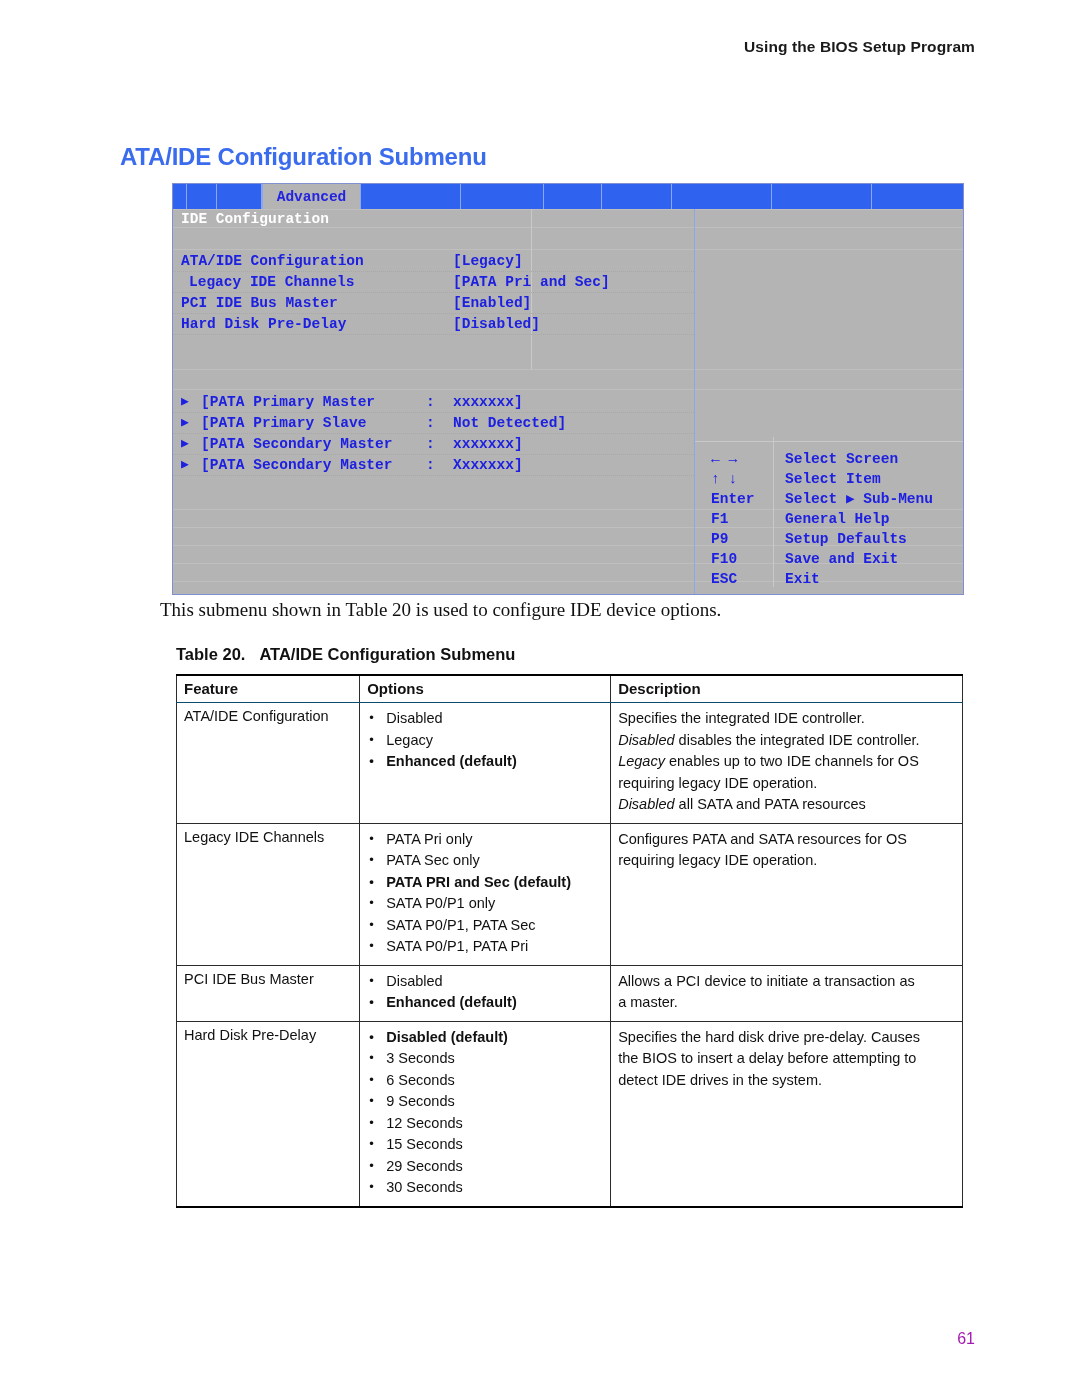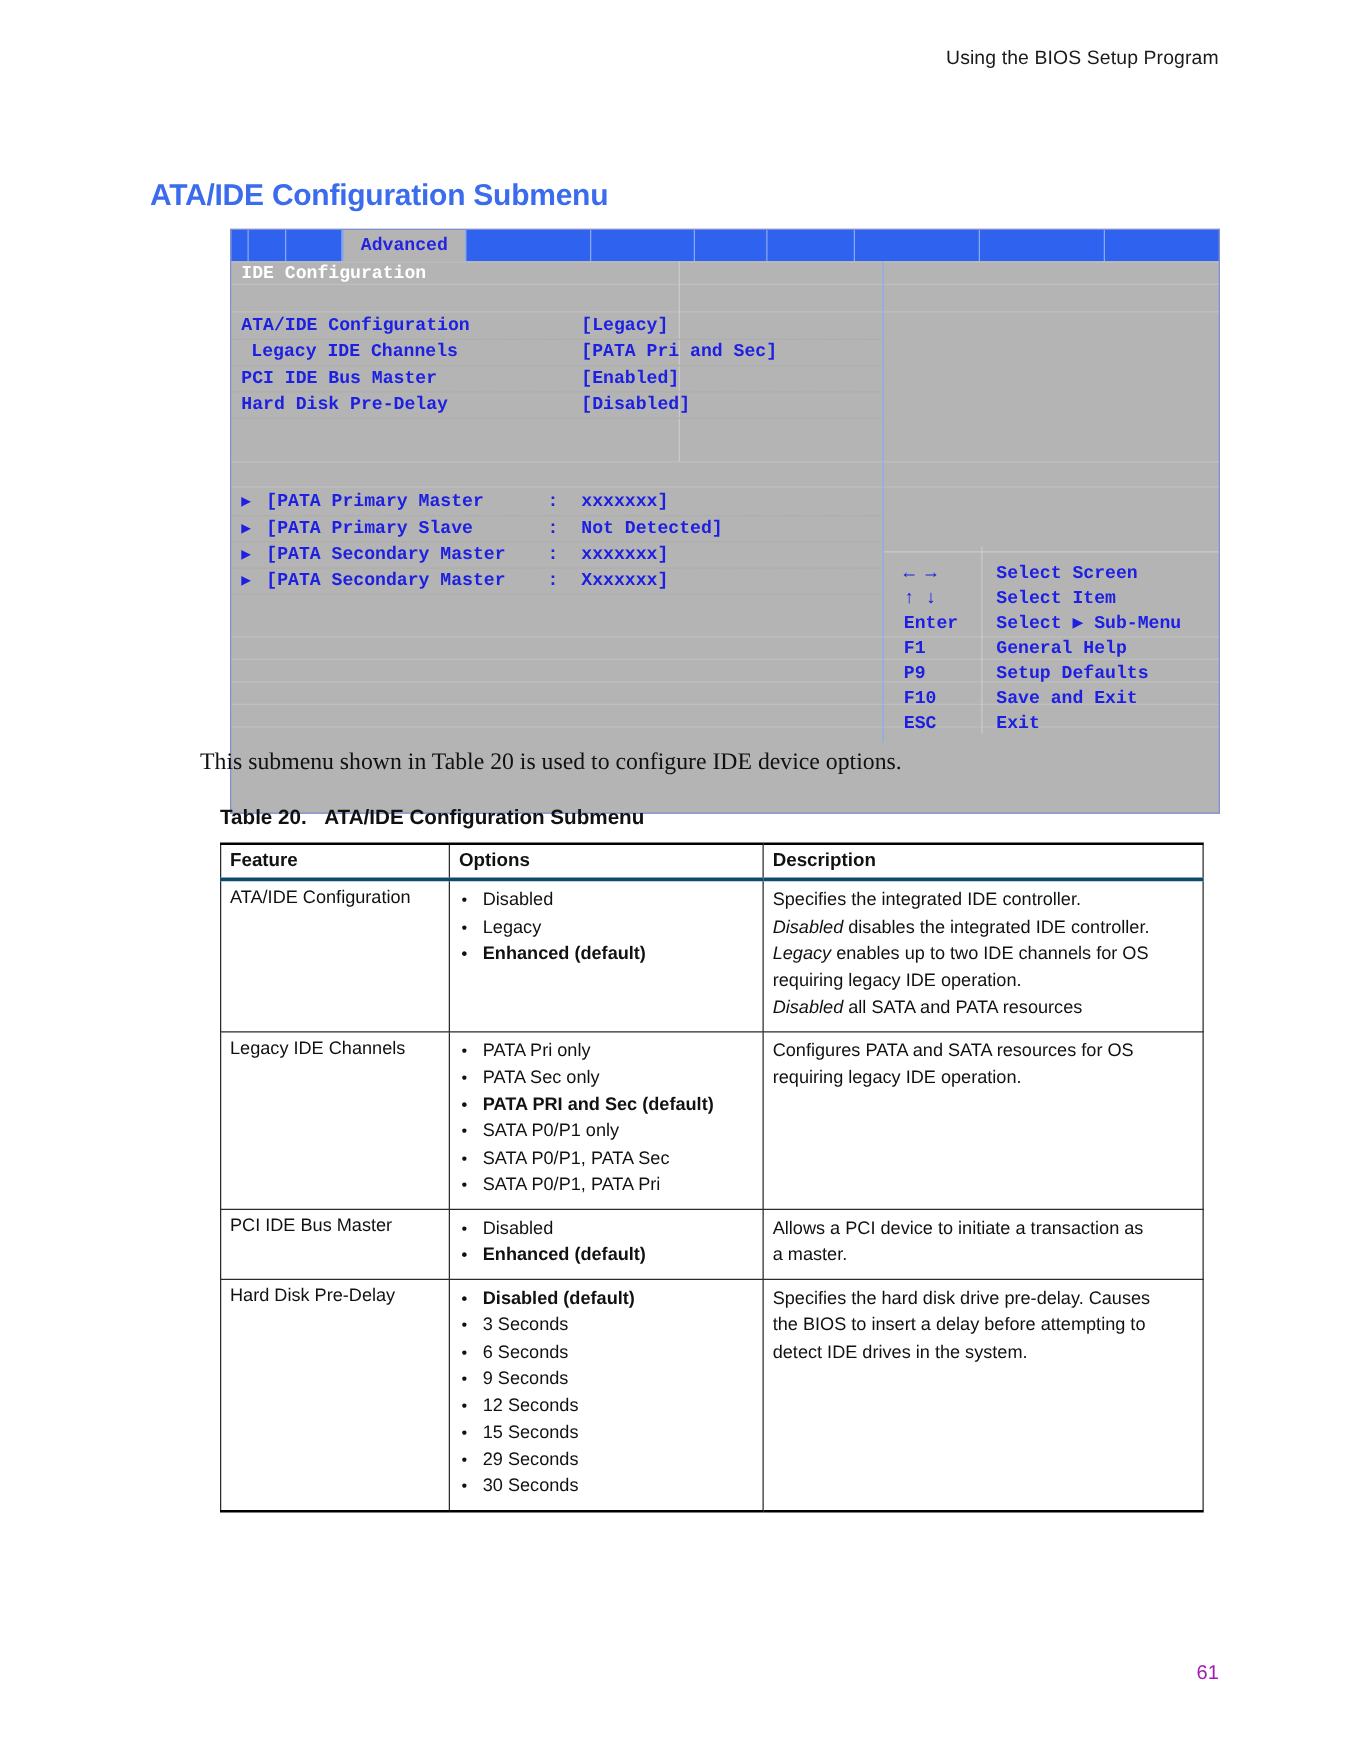--- a/index.html
+++ b/index.html
@@ -16,44 +16,44 @@
     overflow: hidden;
   }
 
   
   .page-header {
     position: absolute;
     top: 38px;
     right: 105px;
     font-family: "Liberation Sans", sans-serif;
     font-size: 15.5px;
-    font-weight: normal;
+    font-weight: bold;
     letter-spacing: 0.1px;
     color: #1a1a1a;
   }
 
   
   .section-heading {
     position: absolute;
     top: 143px;
     left: 120px;
     font-family: "Liberation Sans", sans-serif;
     font-size: 24px;
     font-weight: bold;
     color: #3b6ced;
     letter-spacing: -0.2px;
   }
 
   
   .bios {
     position: absolute;
-    left: 184px;
+    left: 172px;
     top: 183px;
     width: 792px;
-    height: 468px;
+    height: 412px;
     background: #b4b4b4;
     border: 1px solid #7f8fd0;
     box-sizing: border-box;
     font-family: "Liberation Mono", monospace;
     font-size: 14.5px;
     font-weight: bold;
     color: #1d20e0;
     overflow: hidden;
   }
   .bios-topbar {
@@ -275,21 +275,21 @@
     border: 1px solid #2b2b2b;
     vertical-align: top;
     padding: 5px 7px 7px 7px;
     text-align: left;
     font-weight: normal;
   }
   .data-table thead th {
     font-weight: bold;
     font-size: 15px;
     border-top: 2px solid #000;
-    border-bottom: 3px solid #0c4a6e;
+    border-bottom: 1px solid #0c4a6e;
     padding-top: 4px;
     padding-bottom: 5px;
   }
   .data-table tbody tr:last-child td {
     border-bottom: 2px solid #000;
   }
   .col-feature { width: 176px; }
   .col-options { width: 250px; }
   .col-desc { width: 361px; }
 

